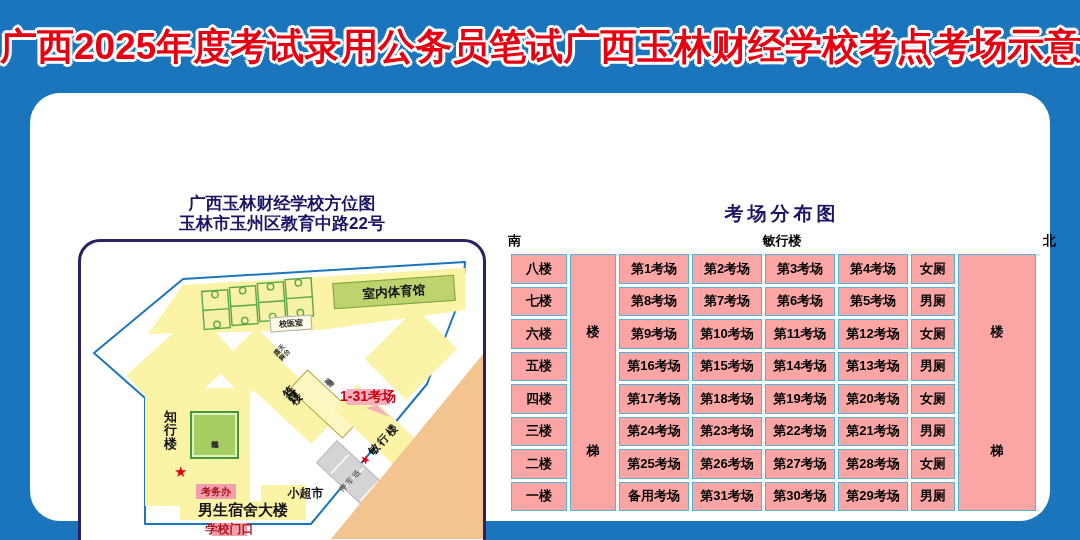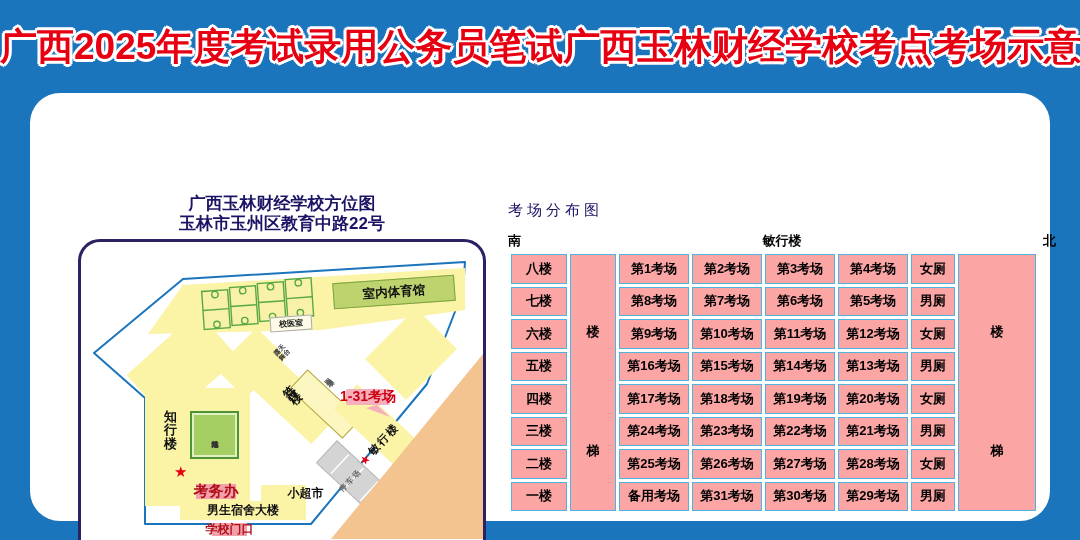--- a/index.html
+++ b/index.html
@@ -51,27 +51,27 @@
   .minxing-lbl .star { color:#E60012; font-size:12px; margin-right:1px; }
   .parking-lbl { left:260px; top:244px; transform:rotate(-47deg); transform-origin:left center;
     font-size:7.5px; color:#666; letter-spacing:2px; font-weight:bold; }
   .zhixing-block { left:64px; top:146px; width:105px; height:118px; }
   .zhixing-lbl { position:absolute; left:16px; top:12px; writing-mode:vertical-rl;
     font-size:13px; font-weight:bold; letter-spacing:13px; }
   .volleyball { left:109px; top:169px; width:49px; height:48px; background:#A5CF63;
     border:2px solid #4E9335; box-shadow:inset 0 0 0 2px #DFF0C2; }
   .volleyball span { writing-mode:vertical-rl; font-size:7px; font-weight:bold; color:#333; }
   .star-zhixing { left:93px; top:222px; font-size:15px; color:#E60012; line-height:1; }
-  .kaowuban { left:115px; top:242px; width:40px; height:15px; font-size:15px; font-weight:bold; }
+  .kaowuban { left:115px; top:242px; width:40px; height:15px; font-size:10px; font-weight:bold; }
   .supermarket { left:180px; top:243px; width:45px; height:17px; font-size:12px;padding-left:44px; }
-  .dorm { left:99px; top:259px; width:126px; height:19px; font-size:12px; }
+  .dorm { left:99px; top:259px; width:126px; height:19px; font-size:15px; }
   .gate { left:131px; top:281px; width:35px; height:13px; font-size:12px; }
   
-  .dist-title { position:absolute; left:478px; top:108px; width:548px; text-align:left;
-    color:#1B1464; font-size:15px; font-weight:normal; letter-spacing:4px; }
+  .dist-title { position:absolute; left:478px; top:108px; width:548px; text-align:center;
+    color:#1B1464; font-size:19px; font-weight:bold; letter-spacing:4px; }
   .dir-row { position:absolute; left:478px; top:139px; width:548px; display:flex;
     justify-content:space-between; font-size:13px; font-weight:bold; color:#000; }
   table.rooms { position:absolute; left:478px; top:158px; border-collapse:separate;
     border-spacing:3px; table-layout:fixed; }
   table.rooms td { border:1.5px solid #4FB3DE; background:#fca5a5; text-align:center;
     vertical-align:middle; font-size:13px; font-weight:bold; color:#000; height:29px;
     white-space:nowrap; overflow:hidden; }
   td.c-floor { width:56px; }
   td.c-stairL { width:46px; }
   td.c-room { width:70px; }

